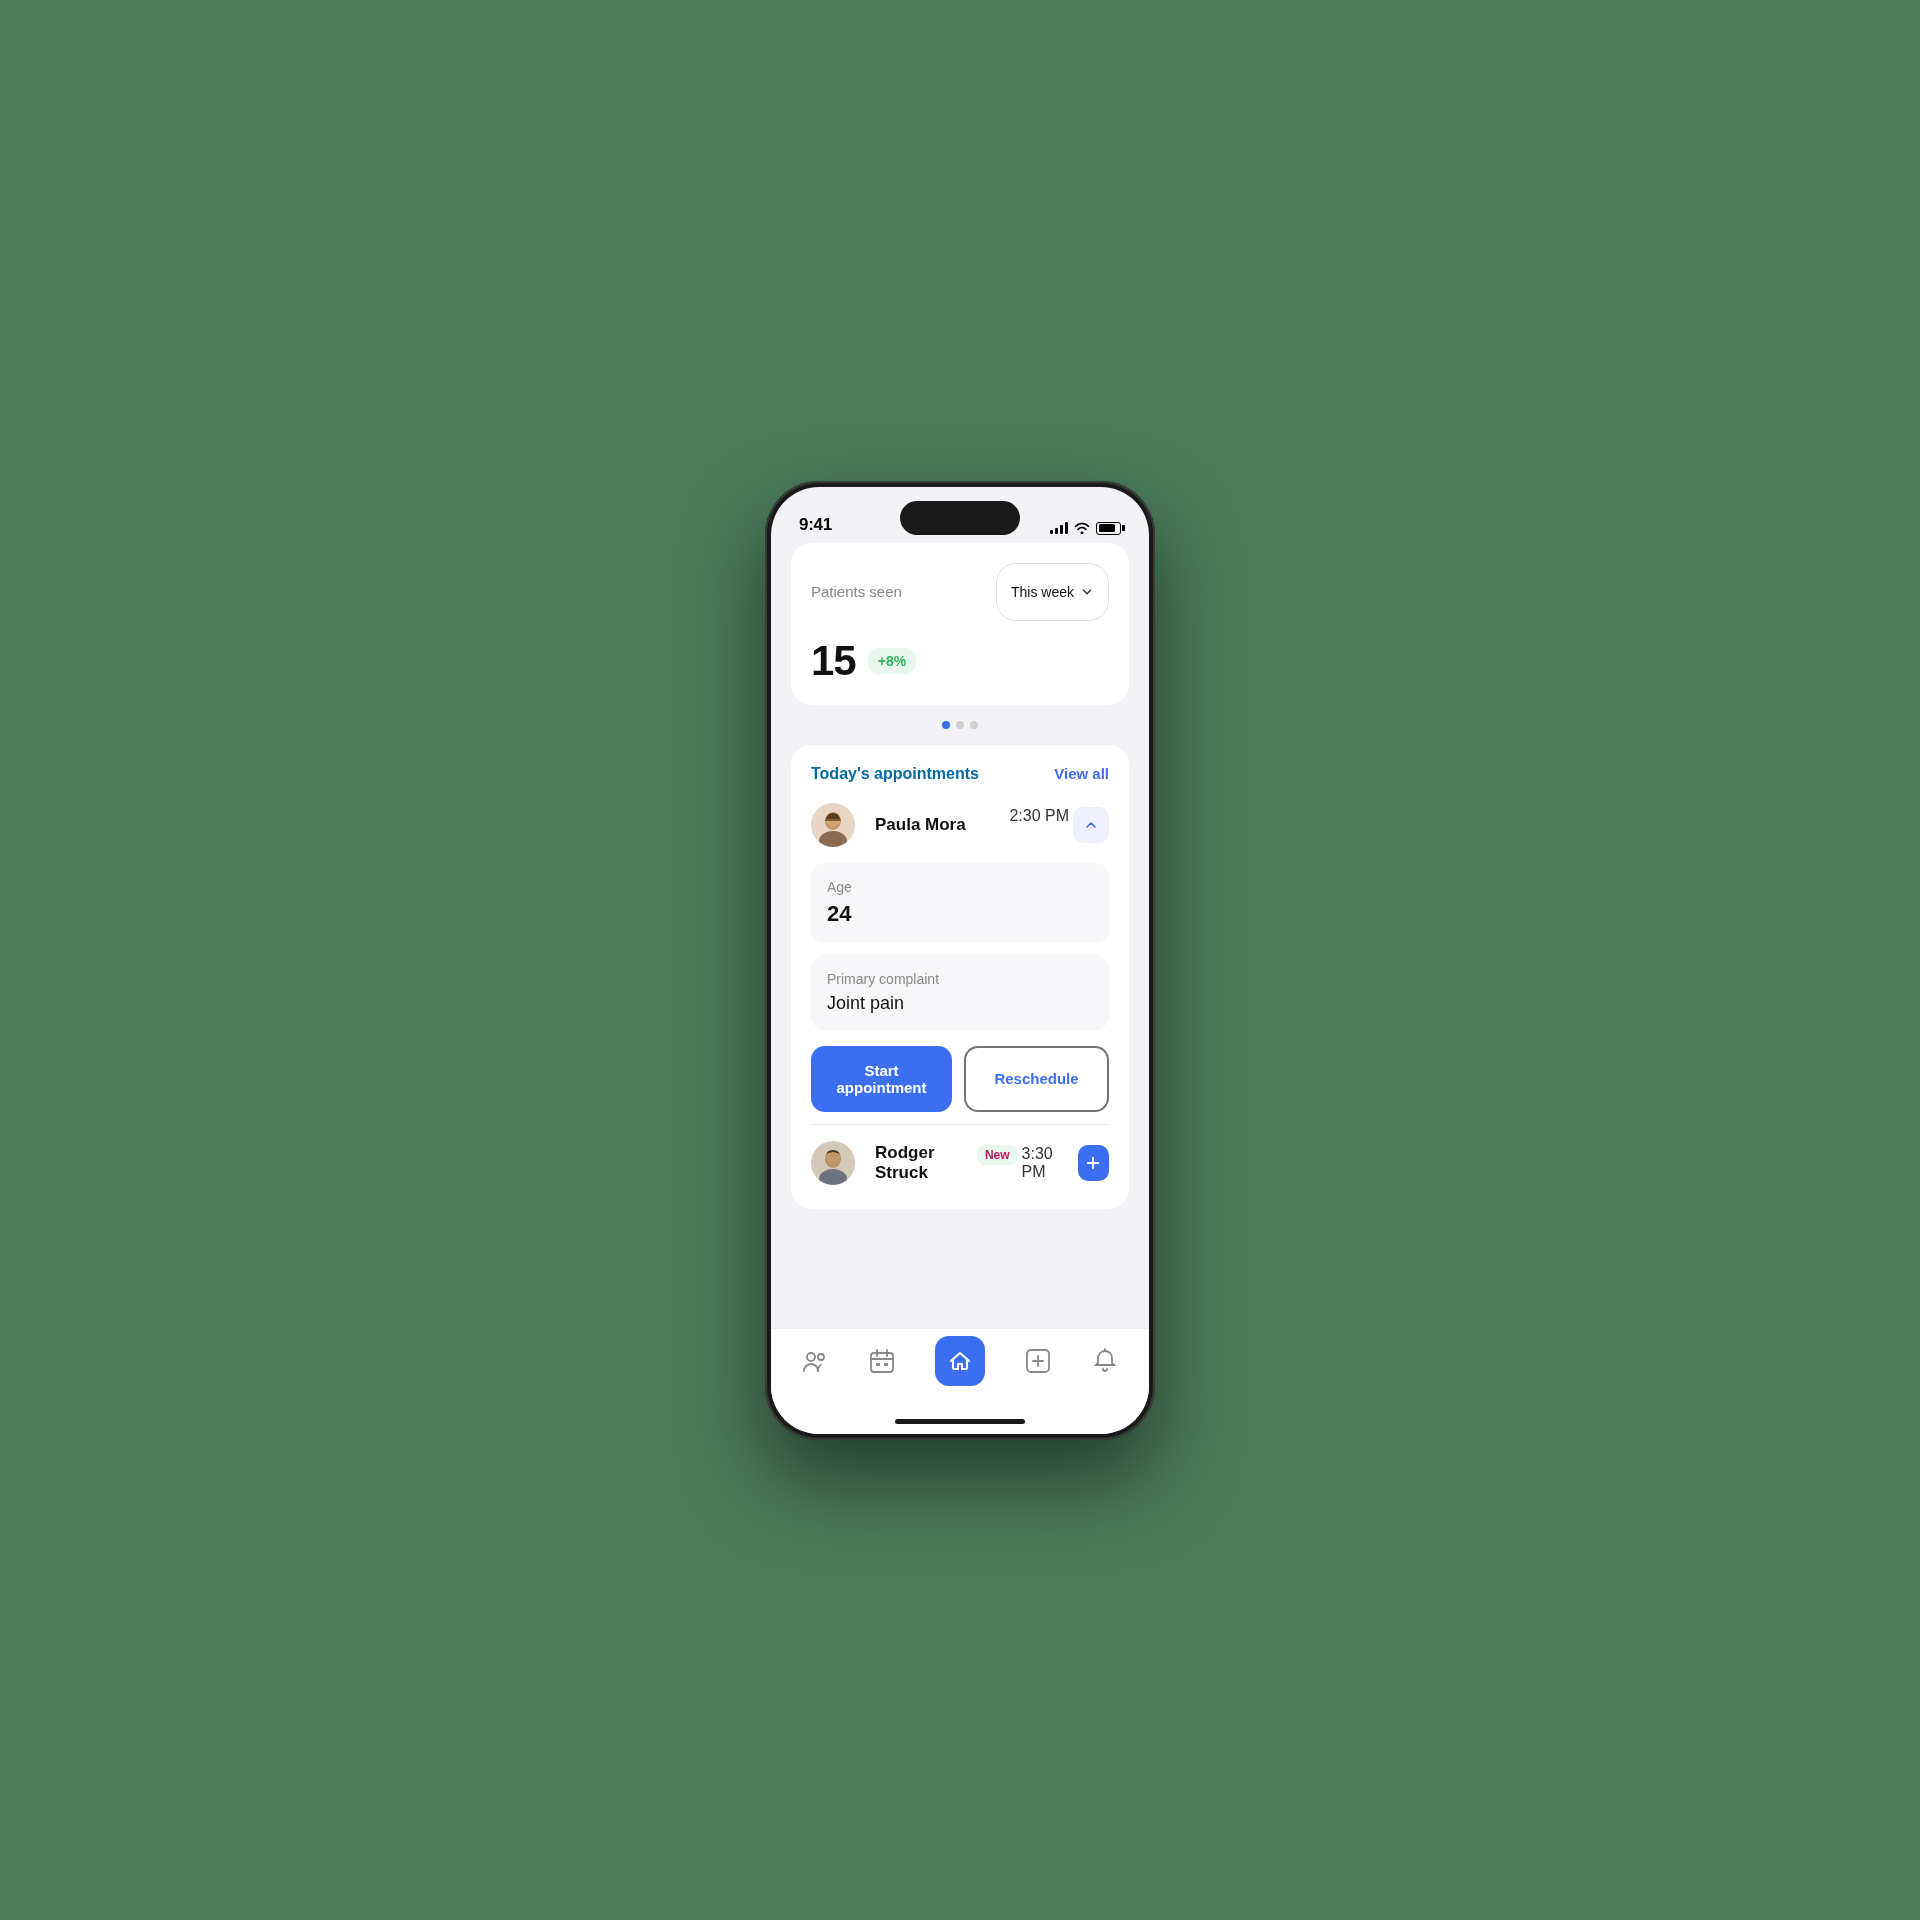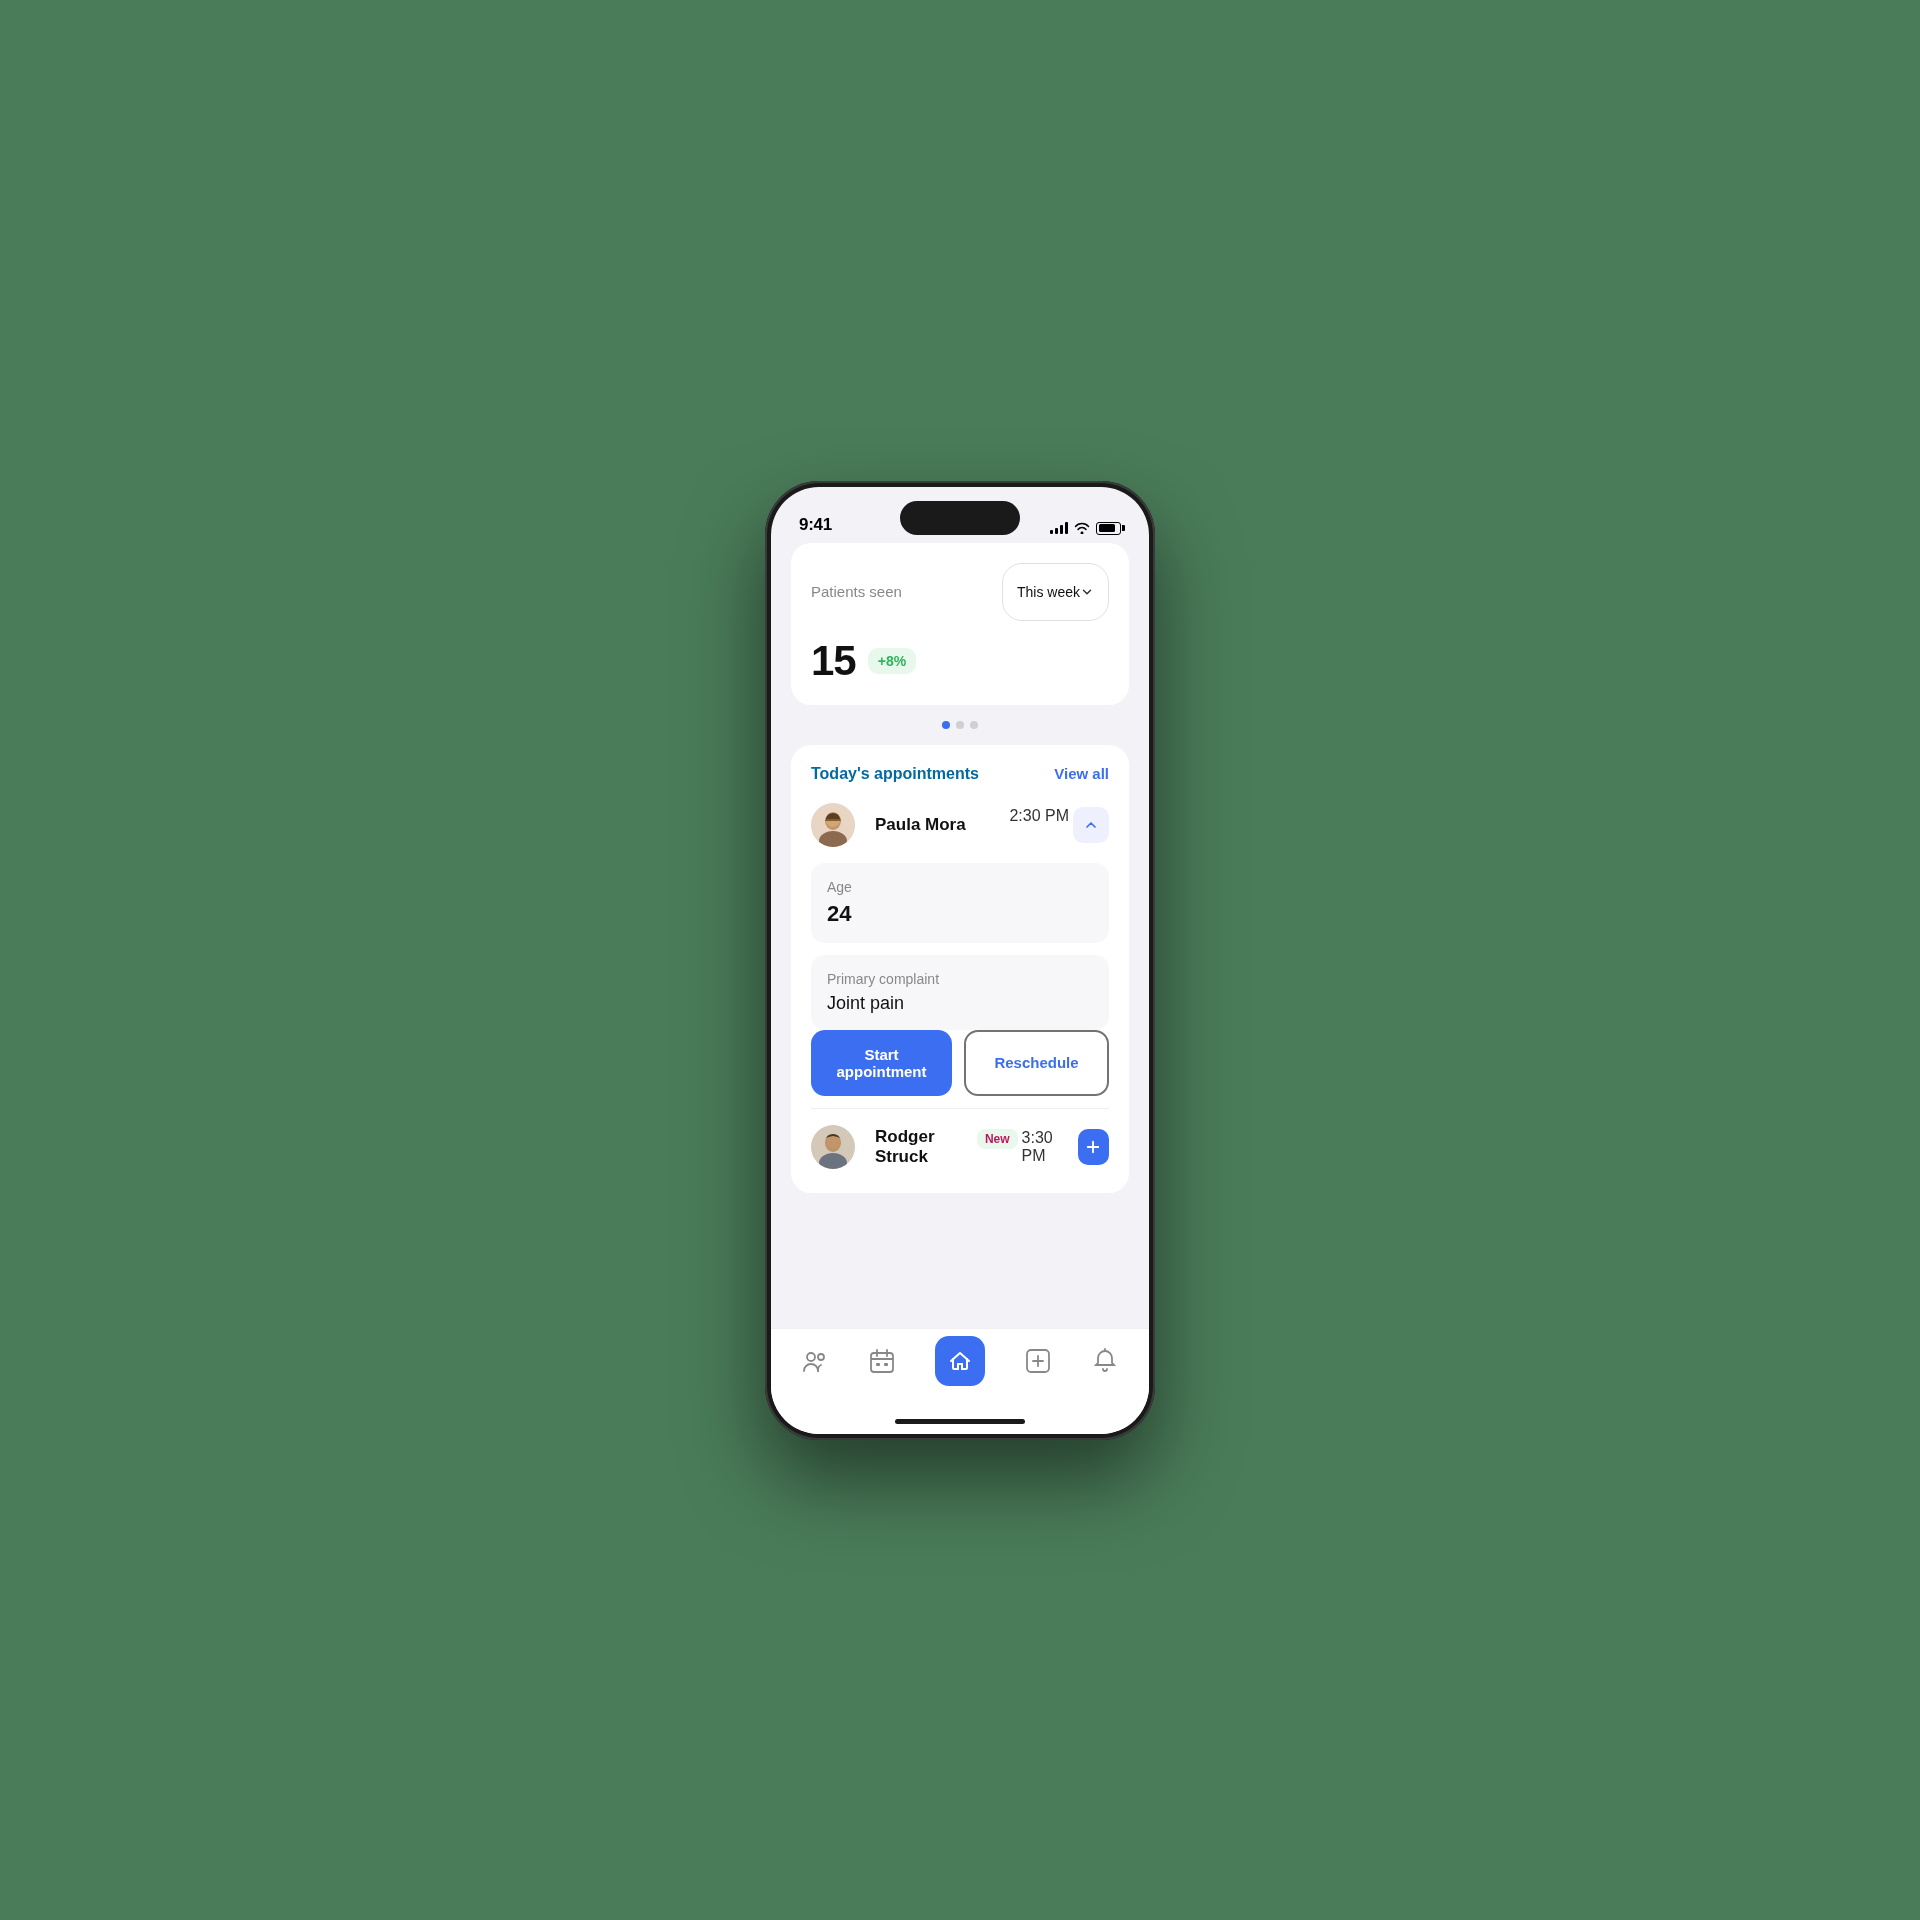--- a/index.html
+++ b/index.html
@@ -195,20 +195,21 @@
 
     .patients-label {
       font-size: 15px;
       color: #888;
       font-weight: 400;
     }
 
     .week-filter {
       display: flex;
       align-items: center;
+      gap: 6px;
       background: #fff;
       border: 1.5px solid #e0e0e0;
       border-radius: 20px;
       padding: 20px 14px;
       cursor: pointer;
     }
 
     .week-filter-label {
       font-size: 14px;
       font-weight: 500;
@@ -355,21 +356,21 @@
     .info-card-text {
       font-size: 18px;
       font-weight: 500;
       color: #111;
     }
 
     
     .action-buttons {
       display: flex;
       gap: 12px;
-      margin-top: 0;
+      margin-top: 16px;
     }
 
     .btn-primary {
       flex: 1;
       background: #3b6ef0;
       color: #fff;
       font-size: 15px;
       font-weight: 600;
       border: none;
       border-radius: 14px;

